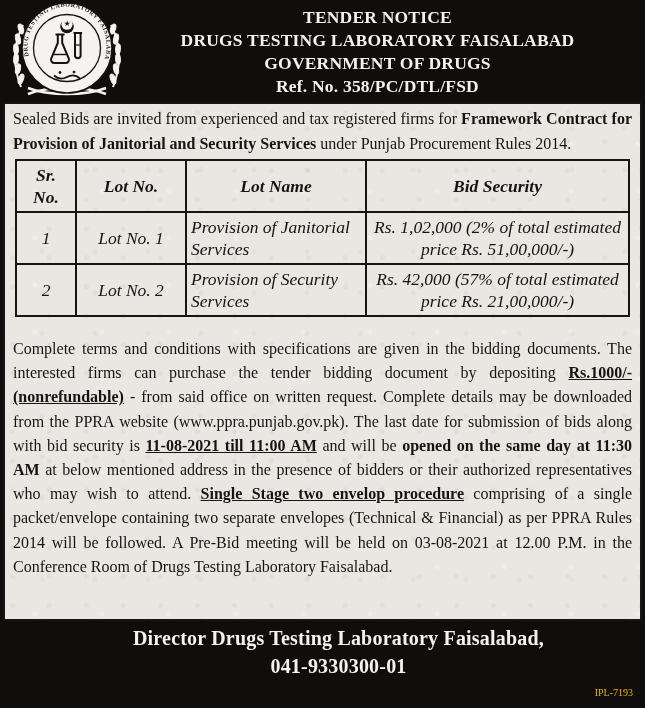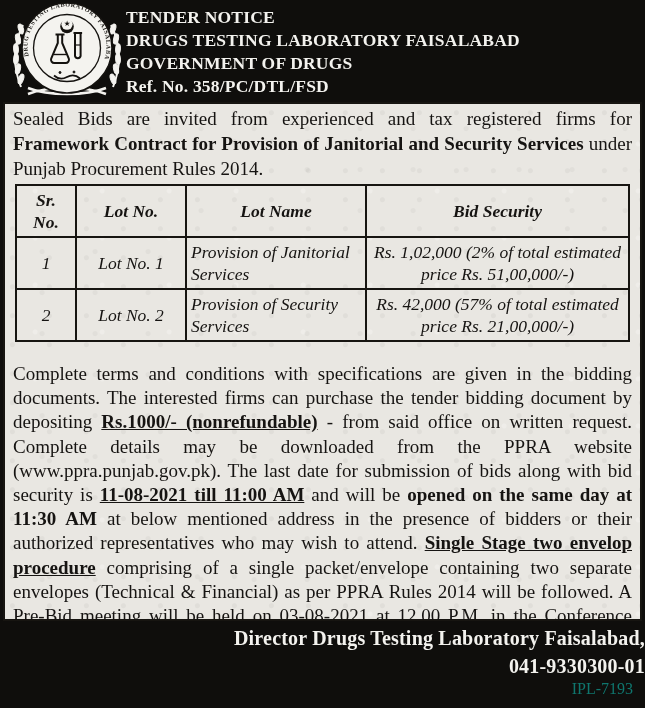--- a/index.html
+++ b/index.html
@@ -14,38 +14,38 @@
     overflow: hidden;
   }
 
   
   .header-band {
     height: 102px; background: #0f0e0c; color: #f3f2ee;
     display: flex; align-items: center;
     flex: 0 0 auto;
   }
   .logo-wrap { flex: 0 0 126px; padding: 2px 0 0 8px; }
-  .header-text { flex: 1 1 auto; padding-right: 16px; padding-top: 2px; }
+  .header-text { flex: 1 1 auto; text-align: center; padding-right: 16px; padding-top: 2px; }
   .header-text div { font-weight: bold; font-size: 17.5px; line-height: 23px; letter-spacing: 0.2px; }
 
   
   .notice-body {
     flex: 1 1 auto;
     margin: 0 3px;
     background: #e9e7e2;
     background-image:
       radial-gradient(circle at 20% 30%, rgba(0,0,0,0.04) 0 2px, transparent 3px),
       radial-gradient(circle at 70% 60%, rgba(0,0,0,0.035) 0 2px, transparent 3px),
       radial-gradient(circle at 45% 85%, rgba(255,255,255,0.25) 0 2px, transparent 3px);
     background-size: 37px 29px, 53px 41px, 67px 47px;
     border: 2px solid #171511;
     padding: 2px 8px 2px 8px;
     overflow: hidden;
   }
-  .para { font-size: 19px; text-align: justify; }
+  .para { font-size: 16px; text-align: justify; }
   .intro-paragraph { line-height: 25px; }
   .terms-paragraph { line-height: 24.2px; margin-top: 20px; }
   .b  { font-weight: bold; }
   .bu { font-weight: bold; text-decoration: underline; }
 
   
   table.tender-table {
     border-collapse: collapse;
     width: calc(100% - 4px);
     margin: 3px 2px 8px 2px;
@@ -65,28 +65,28 @@
   .col-name { width: 180px; }
   .cell-sr, .cell-lot { text-align: center; }
   .cell-name { text-align: left; padding-left: 8px; }
   .cell-bid  { text-align: center; border-radius: 20px; }
 
   
   .footer-band {
     flex: 0 0 87px;
     background: #0f0e0c; color: #f3f2ee;
     position: relative;
-    text-align: right;
+    text-align: center;
     padding-top: 3px;
     padding-left: 32px;
   }
   .footer-band .fline { font-weight: bold; font-size: 20px; line-height: 28px; letter-spacing: 0.2px; }
   .ipl-code {
     position: absolute; right: 12px; bottom: 10px;
-    font-size: 16px; font-weight: normal; color: #0f766e;
+    font-size: 10px; font-weight: normal; color: #eab308;
   }
 </style>
 </head>
 <body>
 
 <div class="page">
 
   <div class="header-band">
     <div class="logo-wrap">
       <svg width="118" height="98" viewBox="0 0 118 98">

